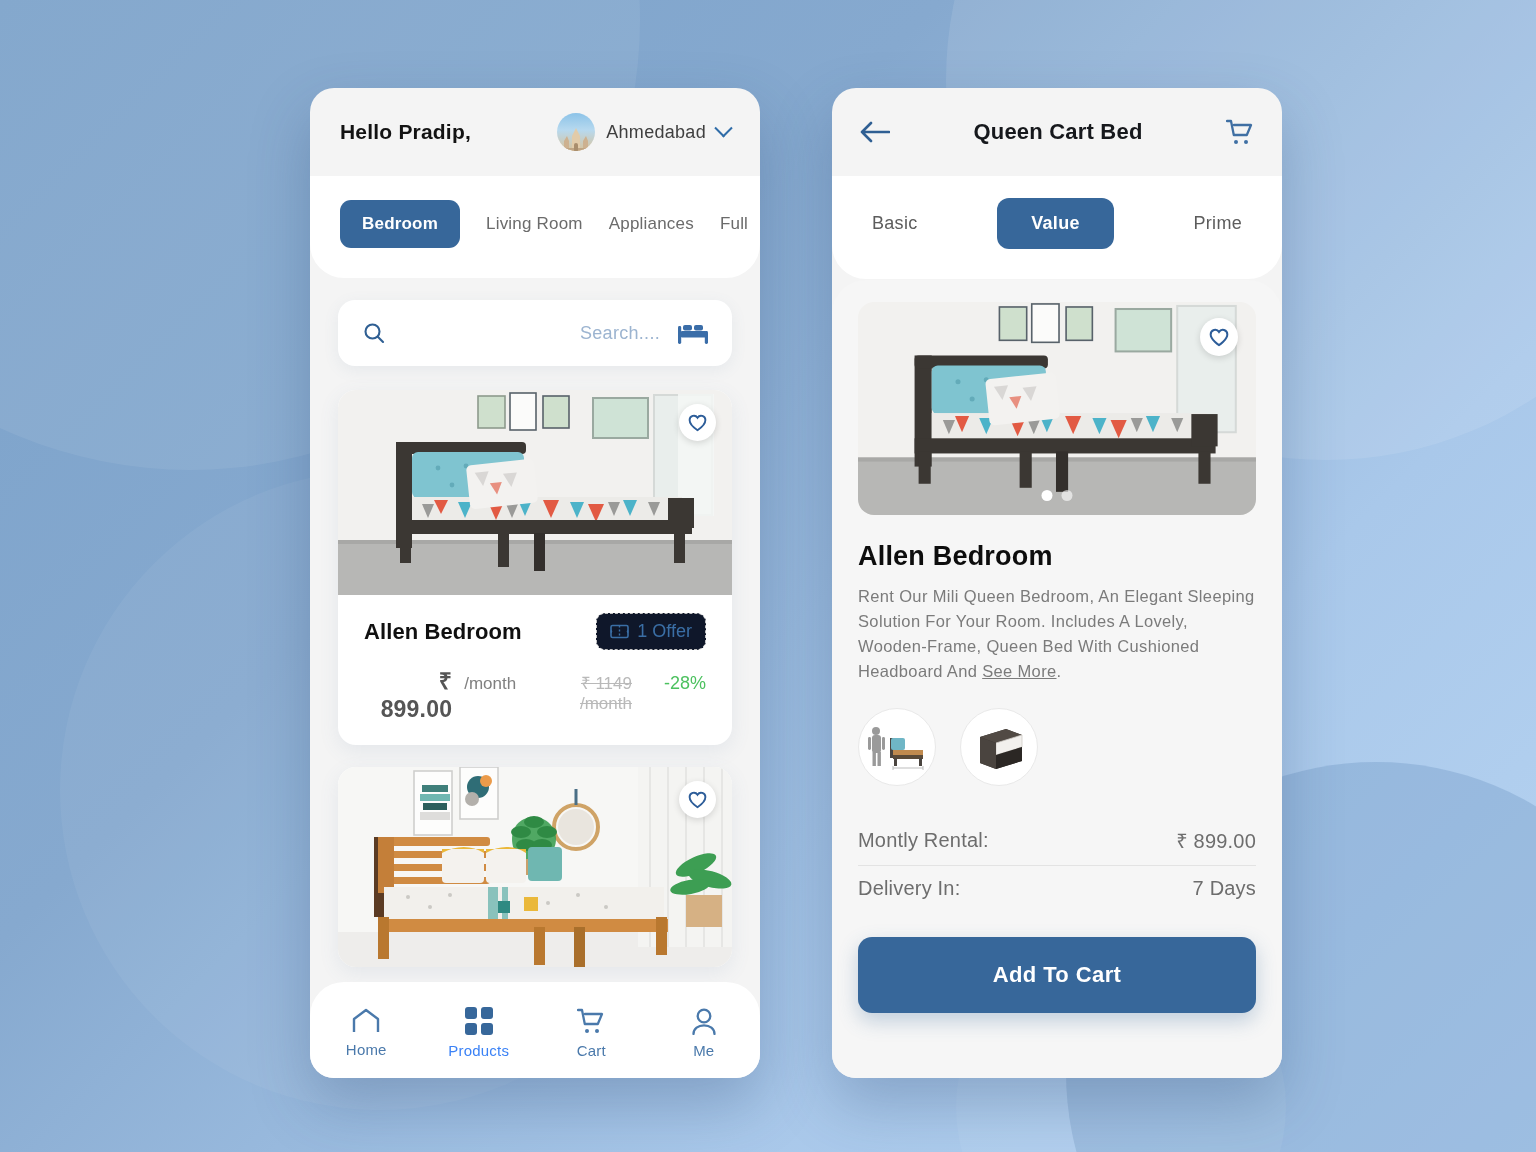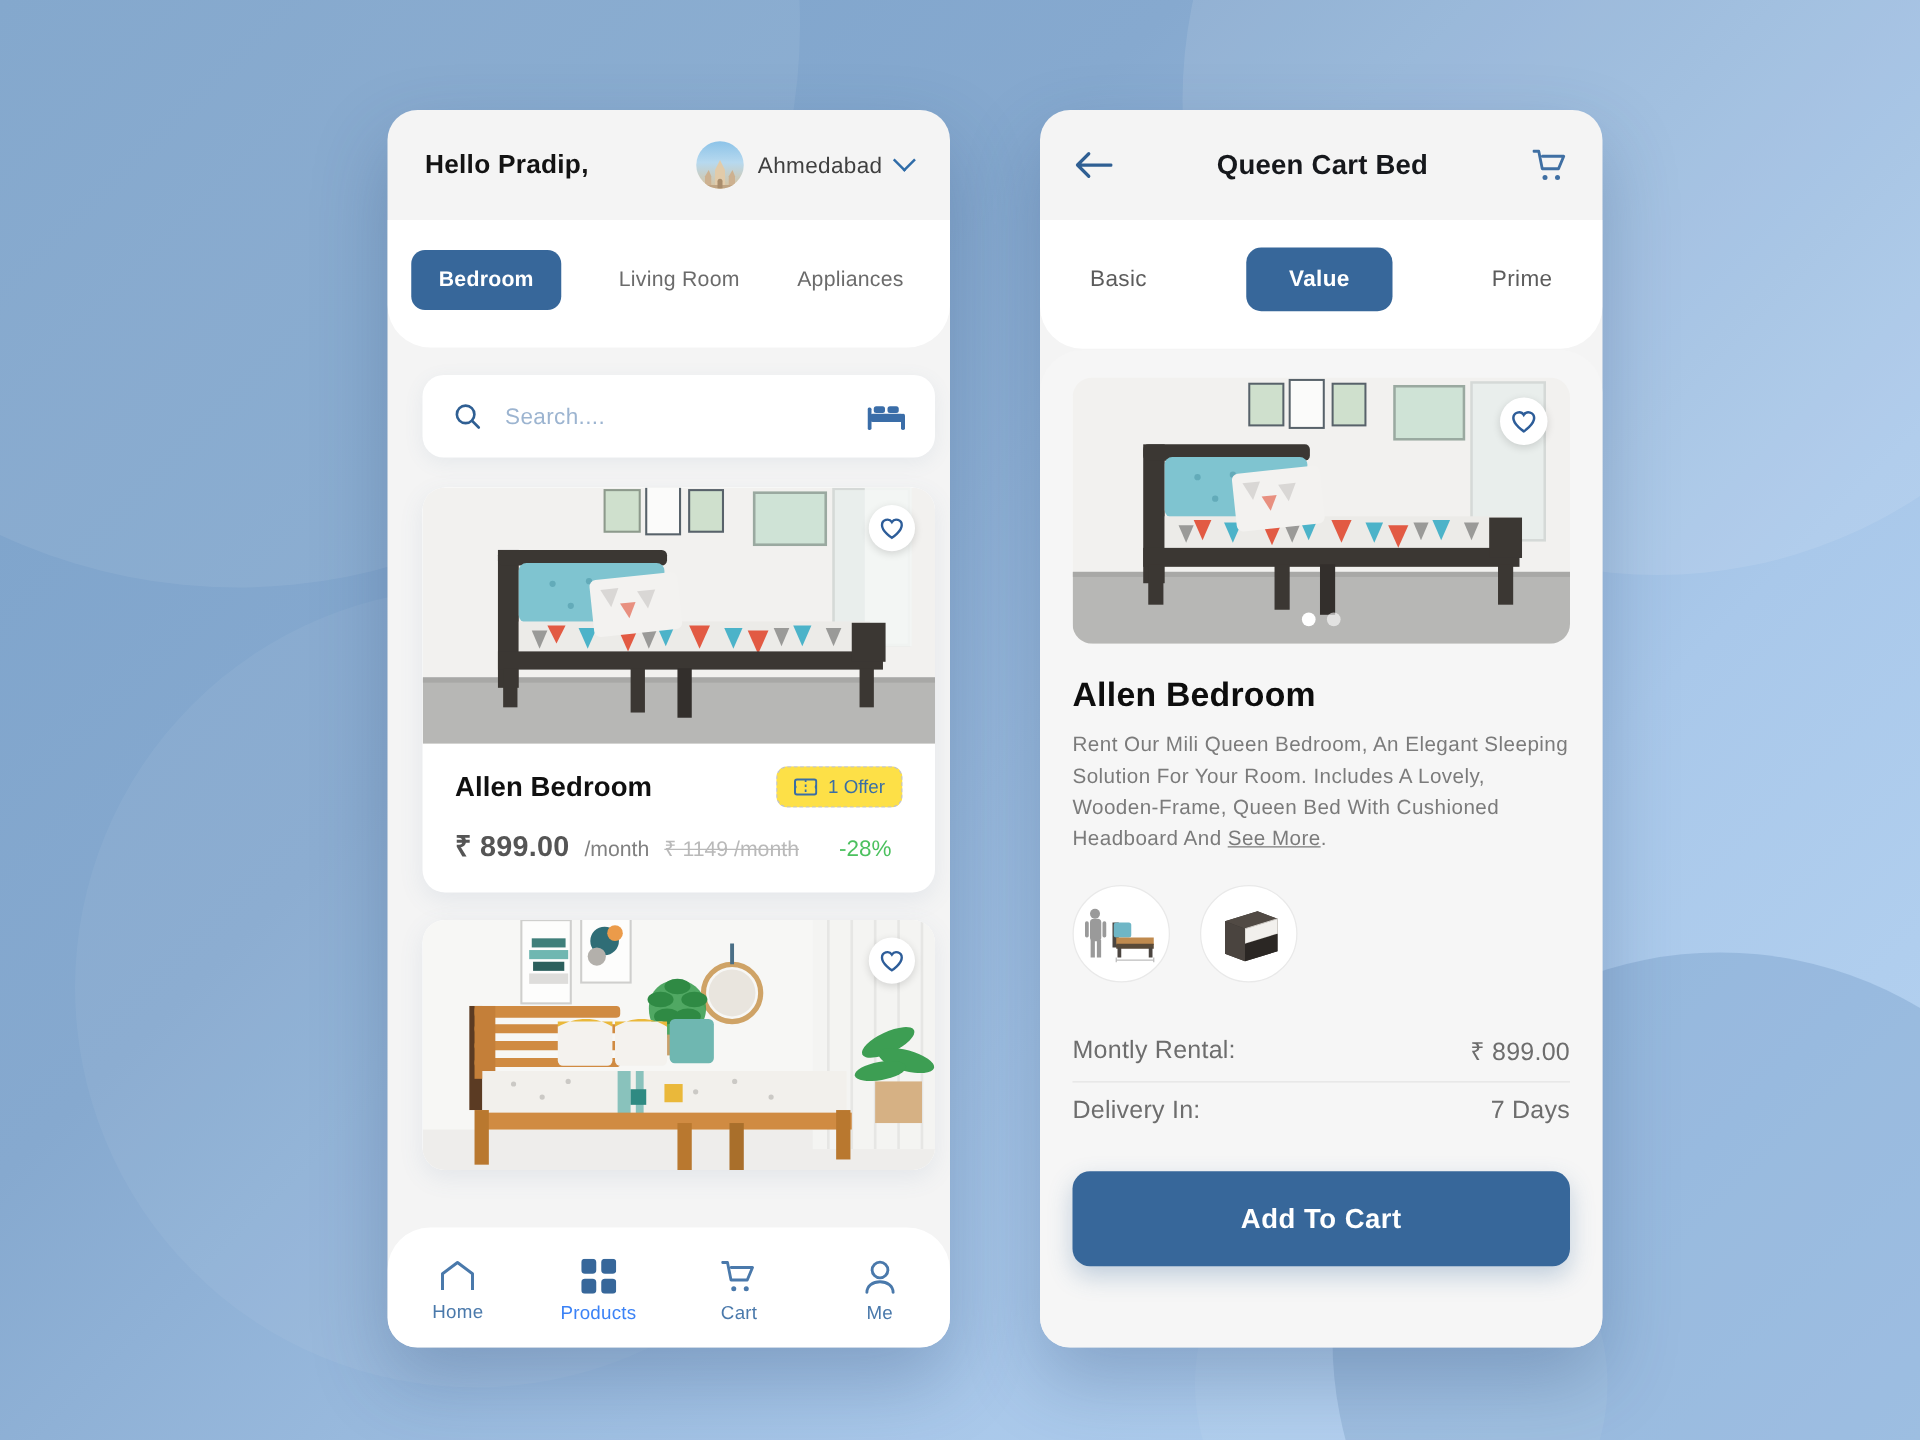--- a/index.html
+++ b/index.html
@@ -52,34 +52,34 @@
     position: absolute; left: 50%; bottom: 0; transform: translateX(-50%);
     width: 30px; height: 23px;
   }
   .city-name { font-size: 18px; color: #3f3f3f; letter-spacing: .3px; }
   .chev { width: 13px; height: 13px; border-right: 2.6px solid #2f6ca8; border-bottom: 2.6px solid #2f6ca8; transform: rotate(45deg) translate(-3px,-3px); }
 
   .l-tabcard {
     background: #ffffff;
     margin: 0;
     border-radius: 0 0 34px 34px;
-    padding: 24px 0 30px 19px;
-    display: flex; align-items: center; gap: 46px;
+    padding: 24px 0 30px 30px;
+    display: flex; align-items: center; gap: 26px;
     overflow: hidden;
     white-space: nowrap;
   }
   .cat {
     font-size: 17px; color: #6b6b6b; letter-spacing: .2px; flex: none;
   }
   .cat.active {
     background: #37679a; color: #fff; font-weight: 700;
     padding: 14px 22px; border-radius: 11px;
   }
 
-  .l-body { padding: 22px 12px 0 28px; }
+  .l-body { padding: 22px 28px 0 28px; text-align: right; }
 
   .search-bar {
     background: #fff; border-radius: 17px;
     height: 66px; display: flex; align-items: center;
     padding: 0 24px; gap: 18px;
     box-shadow: 0 4px 16px rgba(90,120,160,.09);
   }
   .search-placeholder { flex: 1; font-size: 18px; color: #9cb4d0; letter-spacing: .3px; }
 
   .pcard {
@@ -92,22 +92,22 @@
     width: 37px; height: 37px; border-radius: 50%;
     background: #fff; display: flex; align-items: center; justify-content: center;
     box-shadow: 0 2px 7px rgba(0,0,0,.14);
   }
   .pcard-info { padding: 18px 26px 22px 26px; }
   .pcard-row1 { display: flex; align-items: center; justify-content: space-between; }
   .pname { font-size: 22px; font-weight: 700; color: #101010; letter-spacing: .1px; }
   .offer {
     display: flex; align-items: center; gap: 8px;
     border: 1.6px dashed #c4c4c4; border-radius: 9px;
-    padding: 7px 13px; font-size: 15px; color: #3a6ea5;
-    background: #fde047;
+    padding: 7px 13px; font-size: 18px; color: #3a6ea5;
+    background: #0f172a;
   }
   .pcard-row2 { display: flex; align-items: baseline; gap: 12px; margin-top: 14px; flex-wrap: nowrap; }
   .price { font-size: 23px; font-weight: 700; color: #555; letter-spacing: .2px; }
   .per { font-size: 17px; color: #808080; }
   .oldprice { font-size: 17px; color: #b9b9b9; text-decoration: line-through; }
   .disc { font-size: 18px; color: #4cc15f; margin-left: 20px; }
 
   .l-nav {
     position: absolute; left: 0; right: 0; bottom: 0;
     height: 96px; background: #fff;

